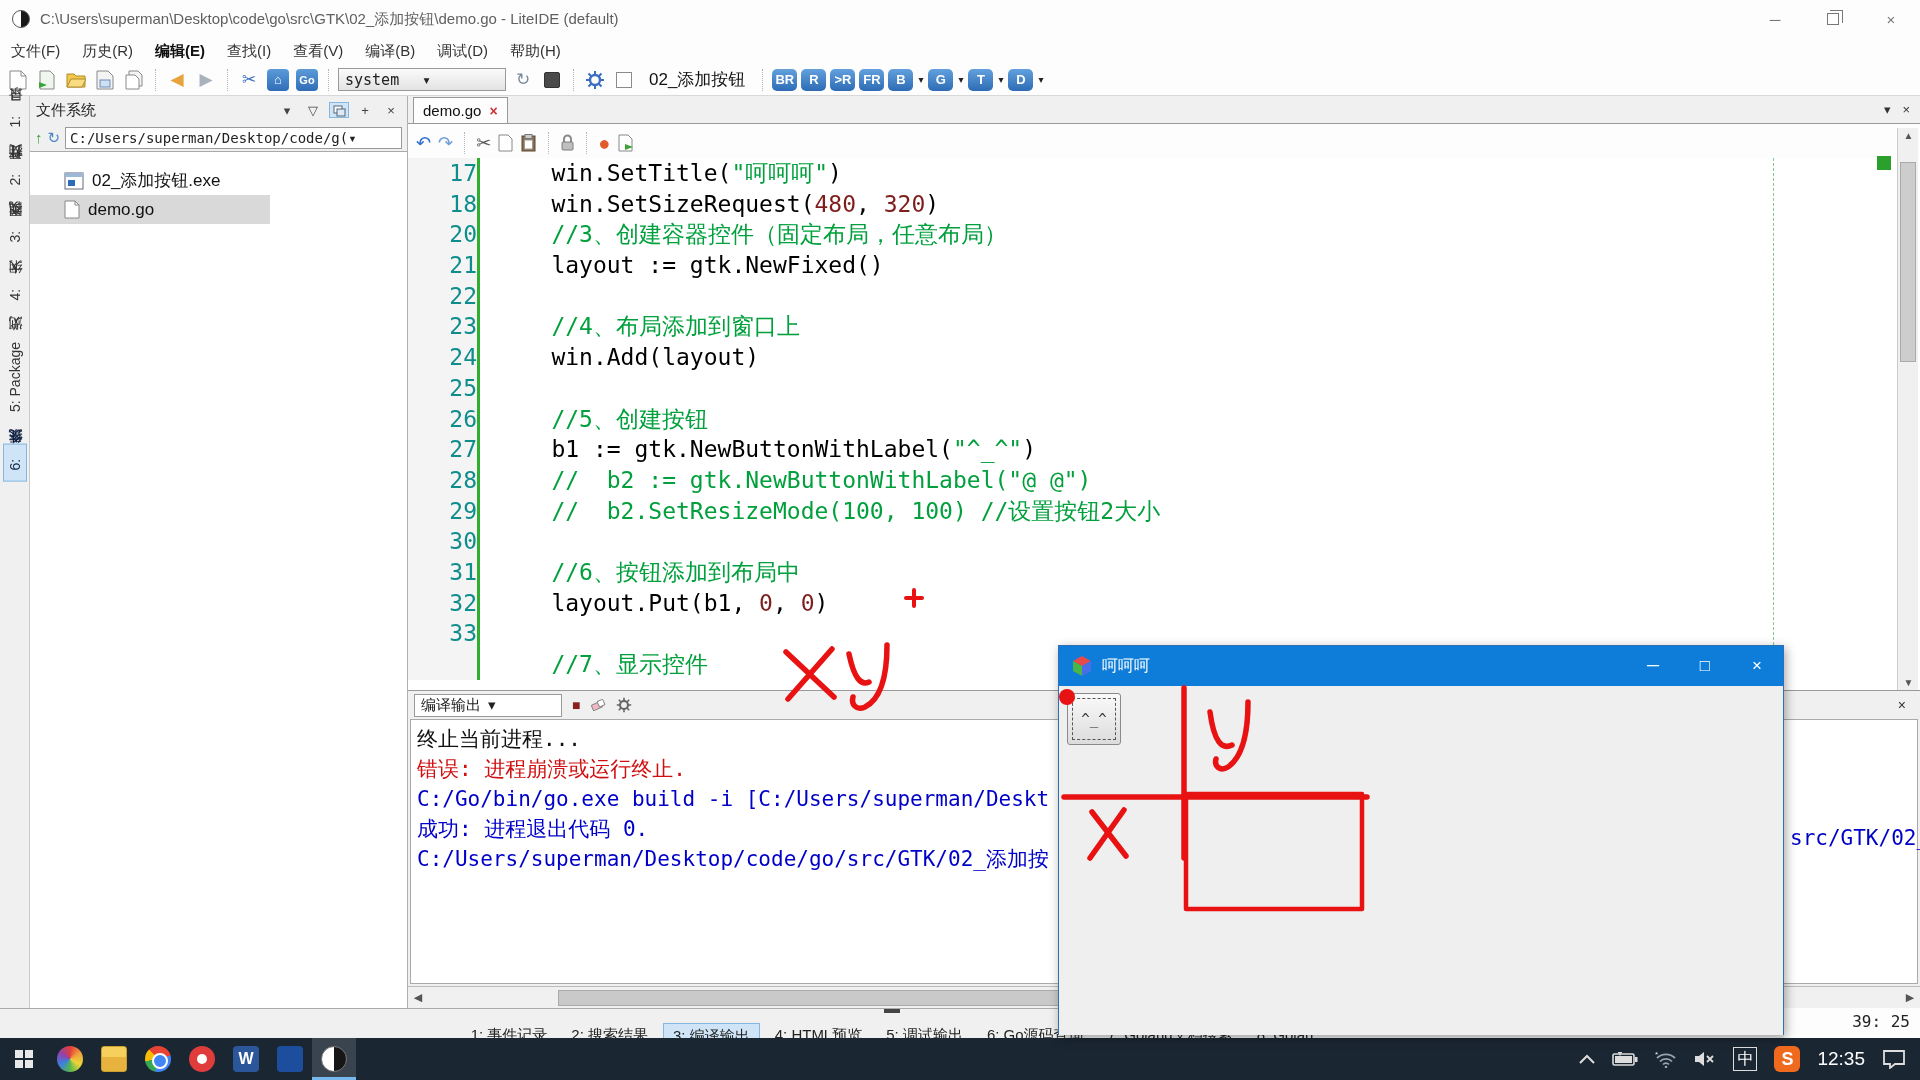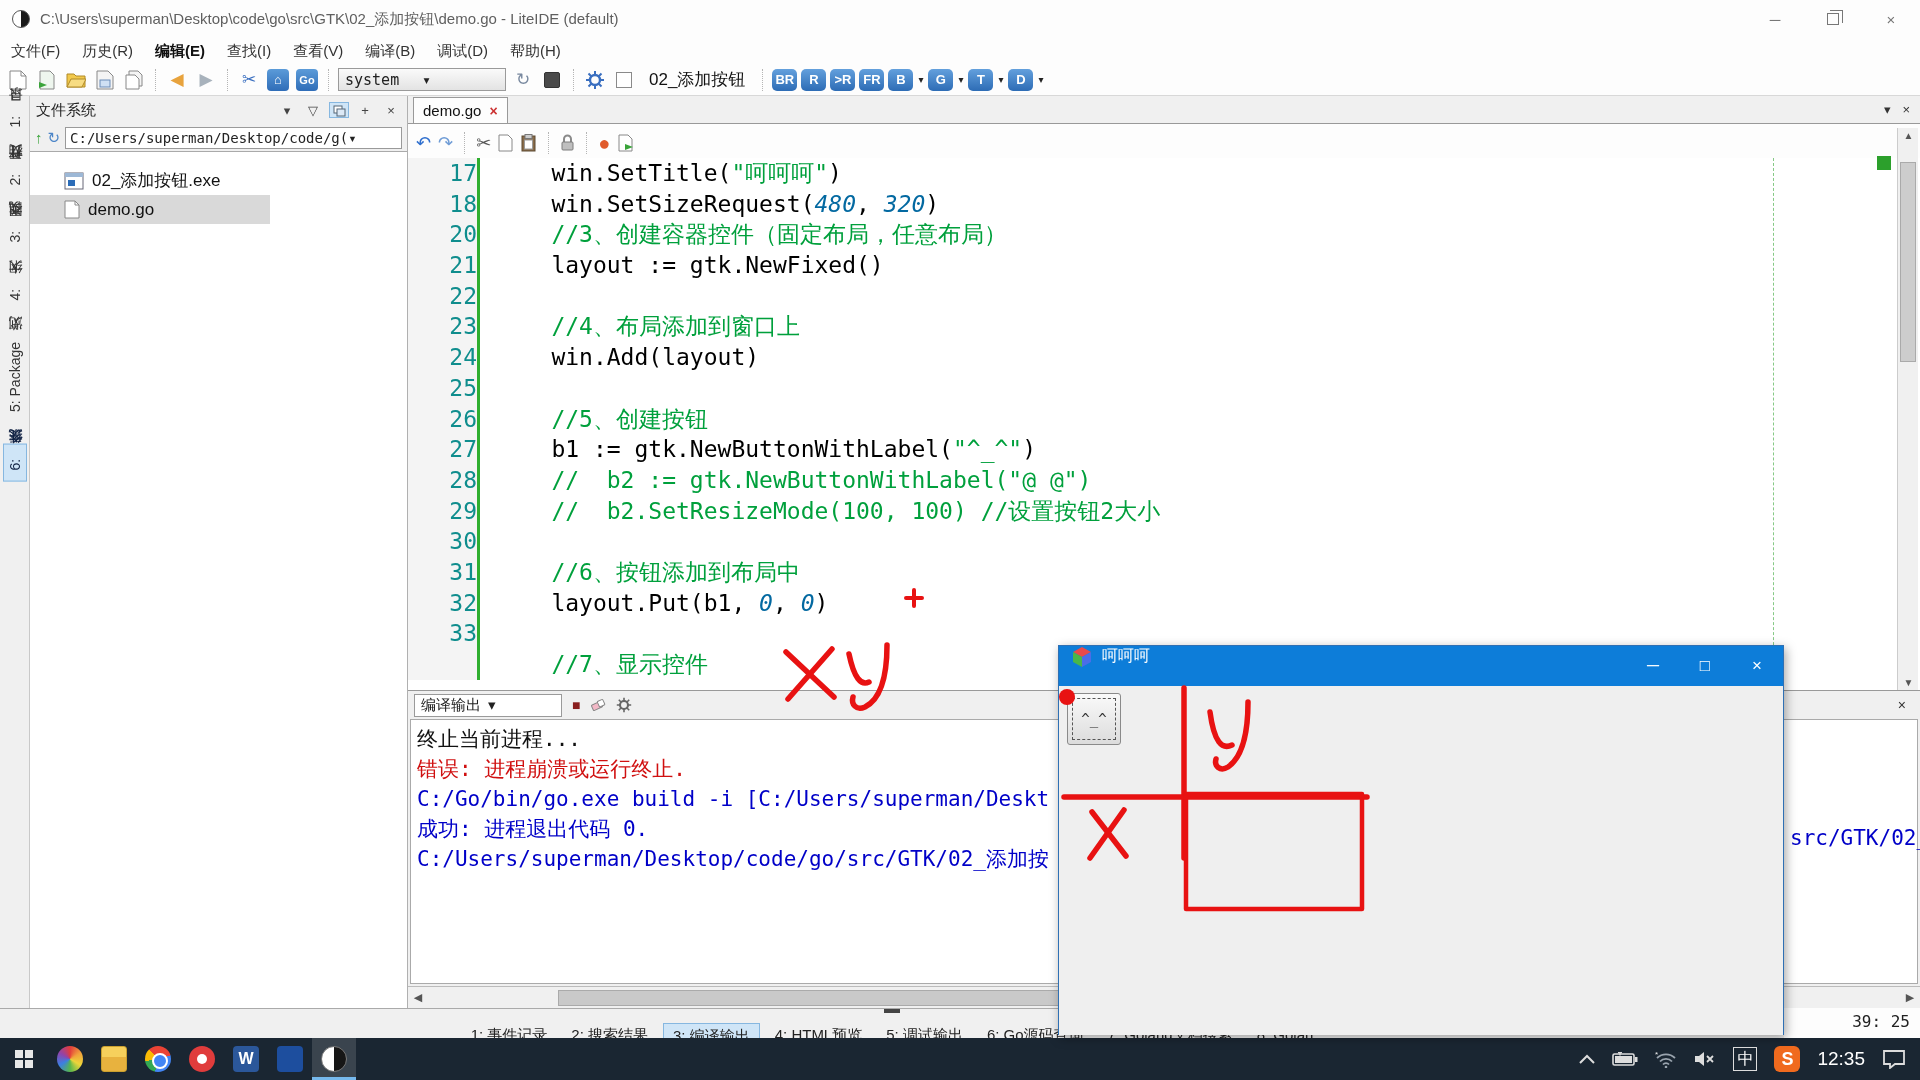--- a/index.html
+++ b/index.html
@@ -82,21 +82,21 @@
 
   #edtoolbar { left:408px; top:128px; width:1512px; height:30px; display:flex; align-items:center;
                gap:7px; padding-left:8px; background:#fdfdfd; }
   .eico { font-size:18px; }
 
   #codearea { left:408px; top:158px; width:1512px; height:532px; background:#fff; overflow:hidden; }
   .crow { display:flex; height:30.7px; line-height:30.7px; }
   .ln { width:72px; background:#f4f4f4; border-right:3px solid #2fae2f; color:#0f8d8d;
         font-family:"DejaVu Sans Mono",monospace; font-size:23px; text-align:right; padding-right:0; }
   .cd { padding-left:16px; font-family:"DejaVu Sans Mono",monospace; font-size:23px; color:#000; white-space:pre; }
-  .tk-c { color:#00a03c; } .tk-s { color:#00a03c; } .tk-n { color:#0369a1;font-style:italic; } .tk-k { color:#000; }
+  .tk-c { color:#00a03c; } .tk-s { color:#00a03c; } .tk-n { color:#7f1d1d; } .tk-k { color:#000; }
   #margin-guide { left:1773px; top:158px; width:0; height:532px; border-left:1px dashed #86c986; }
   #mod-square { left:1877px; top:156px; width:14px; height:14px; background:#2ca02c; }
   #vscroll { left:1897px; top:128px; width:21px; height:562px; background:#f0f0f0; border-left:1px solid #ccc; }
   #vthumb { position:absolute; left:2px; top:34px; width:16px; height:200px; background:#cdcdcd; border:1px solid #aaa; }
   .scr-arrow { position:absolute; left:0; width:21px; text-align:center; font-size:10px; color:#555; }
 
   
   #outputpanel { left:408px; top:690px; width:1512px; height:318px; background:#f0f0f0; border-top:1px solid #999; }
   #out-header { height:28px; display:flex; align-items:center; gap:10px; padding:0 6px; }
   #out-combo { width:148px; height:23px; background:#fff; border:1px solid #9a9a9a; display:flex;
@@ -145,21 +145,21 @@
   #tray { margin-left:auto; display:flex; align-items:center; gap:17px; padding-right:14px; color:#eee; }
   #ime-box { width:24px; height:24px; border:1px solid #ddd; color:#fff; font-size:16px;
              display:flex; align-items:center; justify-content:center; }
   #sogou-box { width:26px; height:26px; background:#f06a1e; border-radius:6px; color:#fff; font-weight:bold;
                font-size:18px; display:flex; align-items:center; justify-content:center; }
   #clock { font-size:19px; color:#fff; }
 
   
   #gtkwin { left:1058px; top:645px; width:726px; height:390px; border:1px solid #2f70b4;
             box-shadow:2px 3px 10px rgba(0,0,0,.35); z-index:40; }
-  #gtk-titlebar { height:40px; background:#0d7dd9; display:flex; padding-left:12px; }
+  #gtk-titlebar { height:40px; background:#0d7dd9; display:flex; align-items:center; padding-left:12px; }
   #gtk-title { color:#fff; font-size:16px; margin-left:9px; flex:1; }
   .gtkbtn { width:52px; height:40px; color:#fff; font-size:17px; display:flex; align-items:center; justify-content:center; }
   #gtk-content { height:349px; background:#efefef; position:relative; }
   #gtk-button { position:absolute; left:8px; top:7px; width:54px; height:52px;
                 background:linear-gradient(180deg,#fafafa,#dcdcdc); border:1px solid #8a8a8a; border-radius:3px;
                 display:flex; align-items:center; justify-content:center; }
   #gtk-button .focus { position:absolute; inset:4px; border:1px dashed #555; }
   #gtk-button span { font-size:14px; color:#333; font-family:"DejaVu Sans Mono",monospace; }
 
   #red-overlay { left:0; top:0; z-index:60; pointer-events:none; }

